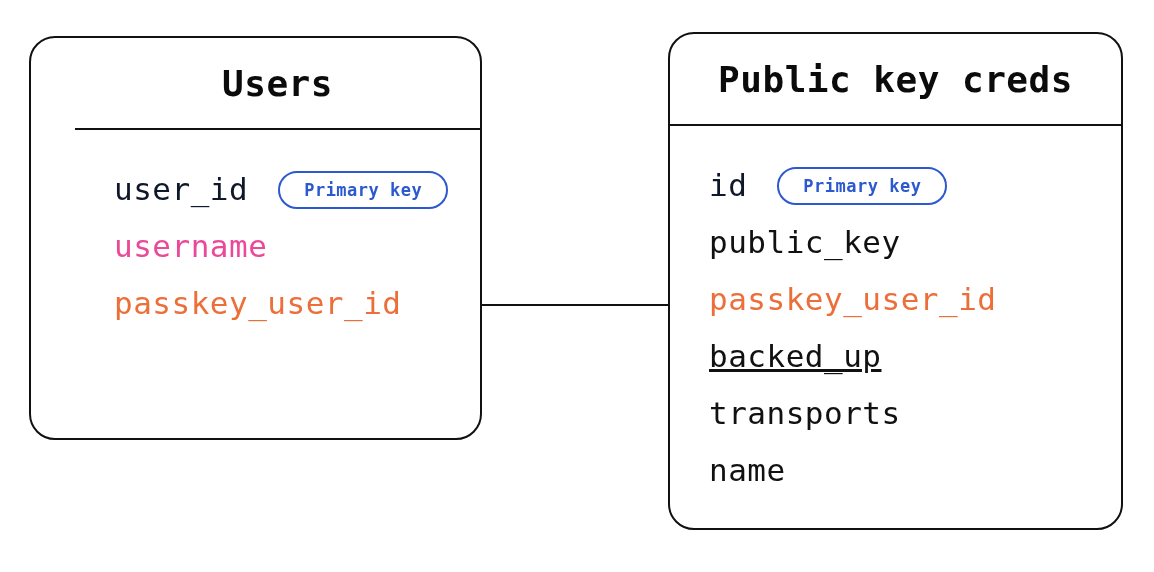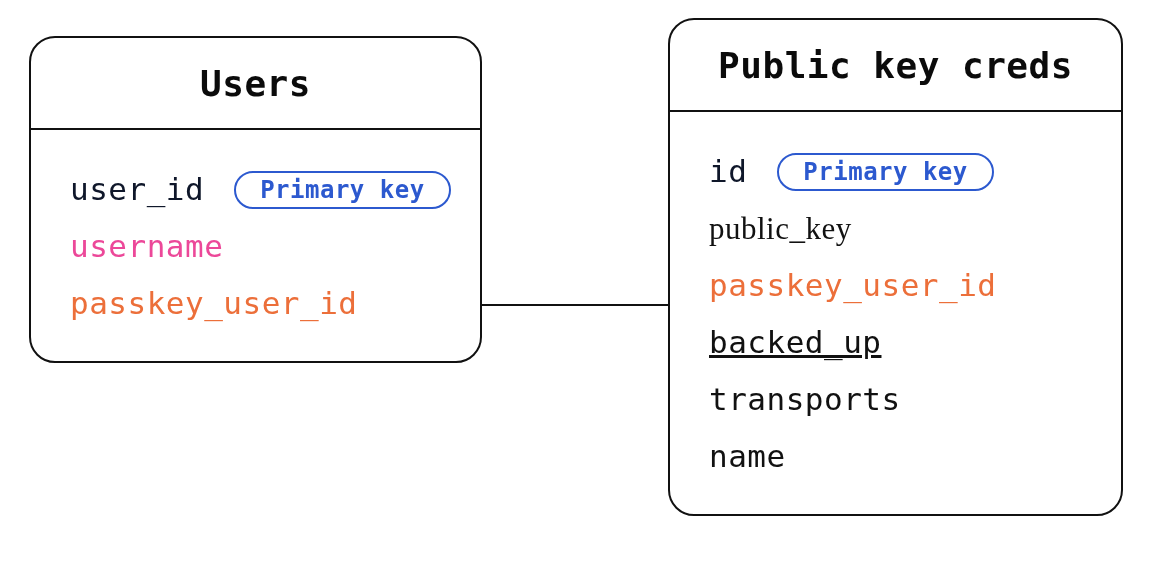--- a/index.html
+++ b/index.html
@@ -19,25 +19,26 @@
     position: absolute;
     background: #ffffff;
     border: 2px solid var(--line, #111111);
     border-radius: 26px;
     box-sizing: border-box;
   }
   .entity-users {
     left: 29px;
     top: 36px;
     width: 453px;
-    height: 327px;
+    height: 404px;
+    padding-left: 44px;
   }
   .entity-creds {
     left: 668px;
-    top: 18px;
+    top: 32px;
     width: 455px;
     height: 498px;
   }
   .entity-header {
     height: 90px;
     border-bottom: 2px solid var(--line, #111111);
     display: flex;
     align-items: center;
     justify-content: center;
     font-size: 36px;
@@ -63,21 +64,21 @@
   .badge {
     display: inline-flex;
     align-items: center;
     justify-content: center;
     margin-left: 30px;
     padding: 0 24px;
     height: 38px;
     border: 2px solid var(--blue, #2c59cf);
     border-radius: 999px;
     color: var(--blue, #2c59cf);
-    font-size: 24px;
+    font-size: 17px;
     font-weight: bold;
     letter-spacing: 0.5px;
     box-sizing: border-box;
   }
   .connector {
     position: absolute;
     left: 482px;
     top: 304px;
     width: 186px;
     height: 0;
@@ -108,21 +109,21 @@
   <div class="connector"></div>
 
   <div class="entity entity-creds">
     <div class="entity-header">Public key creds</div>
     <div class="entity-fields">
         <div class="field-row">
           <span class="field-name" style="color: #0f172a;">id</span>
           <span class="badge">Primary key</span>
         </div>
         <div class="field-row">
-          <span class="field-name" style="color: rgb(17, 17, 17); font-family: Liberation Serif, serif;">public_key</span>
+          <span class="field-name" style="color: rgb(17, 17, 17);">public_key</span>
         </div>
         <div class="field-row">
           <span class="field-name" style="color: rgb(236, 111, 58);">passkey_user_id</span>
         </div>
         <div class="field-row">
           <span class="field-name" style="color: rgb(17, 17, 17); text-decoration: underline;">backed_up</span>
         </div>
         <div class="field-row">
           <span class="field-name" style="color: rgb(17, 17, 17);">transports</span>
         </div>

